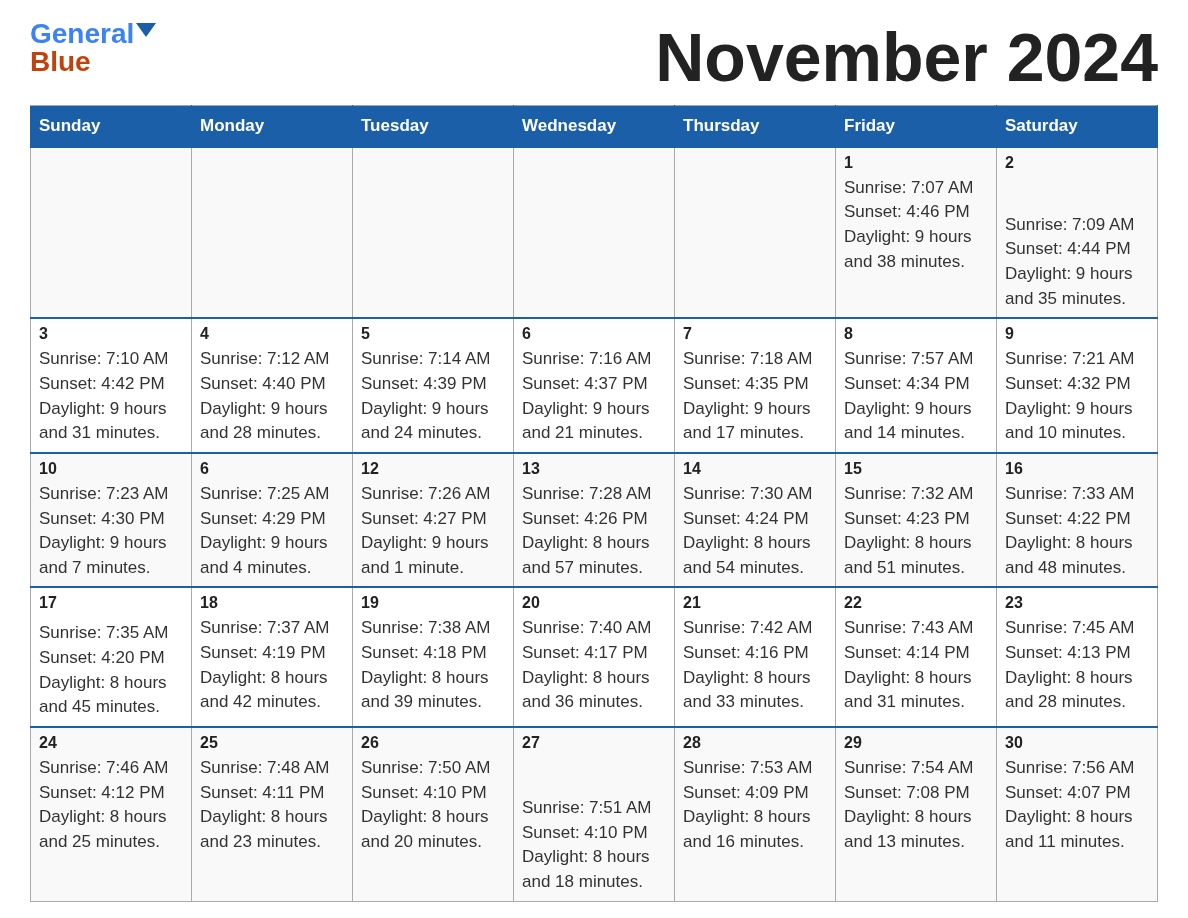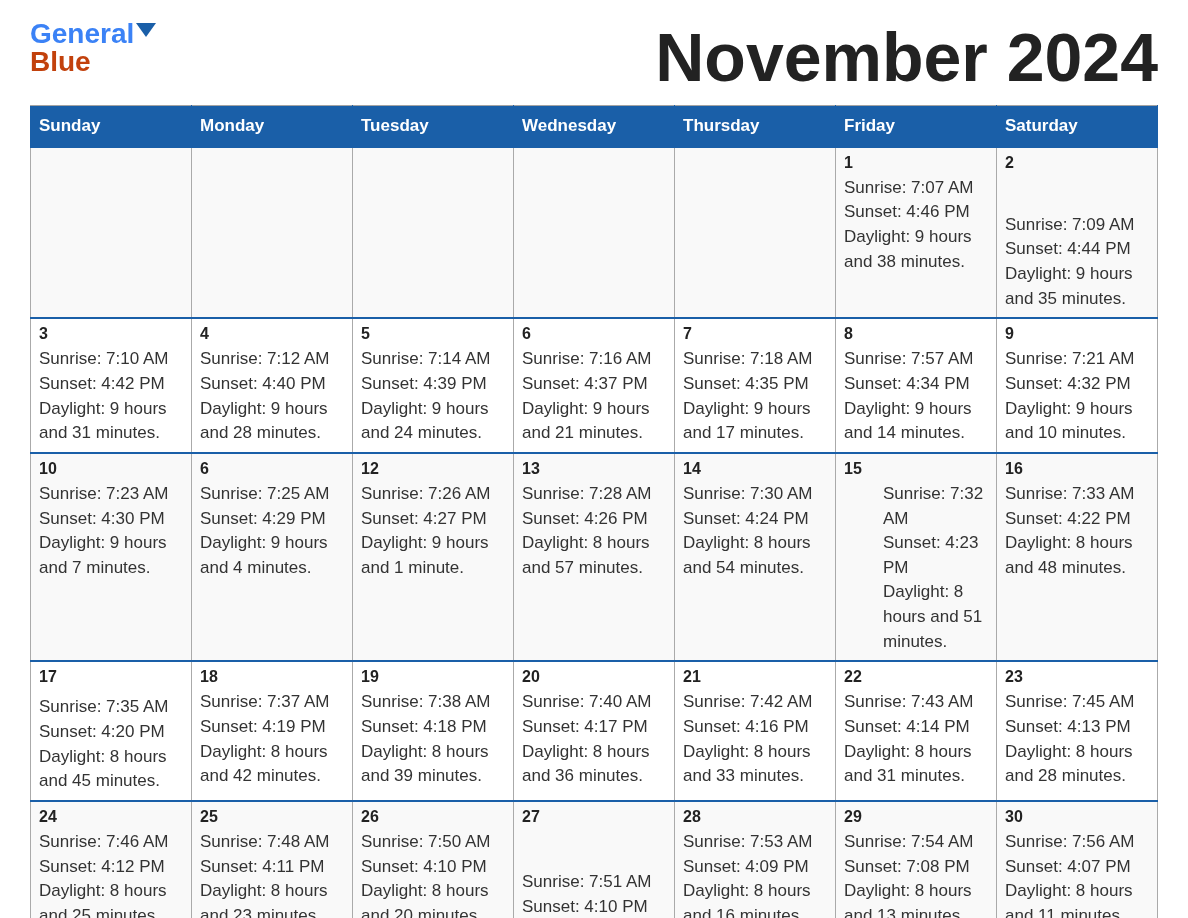--- a/index.html
+++ b/index.html
@@ -229,21 +229,21 @@
 Daylight: 8 hours and 57 minutes.</div>
         </td>
         <td>
           <div class="day-number">14</div>
           <div class="day-info" style="white-space: pre-line;">Sunrise: 7:30 AM
 Sunset: 4:24 PM
 Daylight: 8 hours and 54 minutes.</div>
         </td>
         <td>
           <div class="day-number">15</div>
-          <div class="day-info" style="white-space: pre-line; margin-left: 39px;">Sunrise: 7:32 AM
+          <div class="day-info" style="white-space: pre-line;">Sunrise: 7:32 AM
 Sunset: 4:23 PM
 Daylight: 8 hours and 51 minutes.</div>
         </td>
         <td>
           <div class="day-number">16</div>
           <div class="day-info" style="white-space: pre-line;">Sunrise: 7:33 AM
 Sunset: 4:22 PM
 Daylight: 8 hours and 48 minutes.</div>
         </td>
       </tr>

